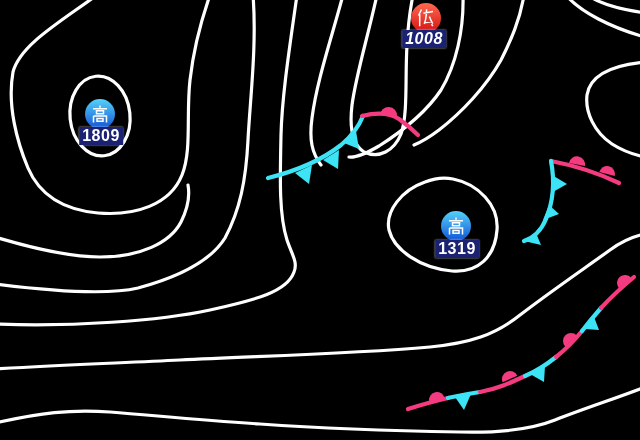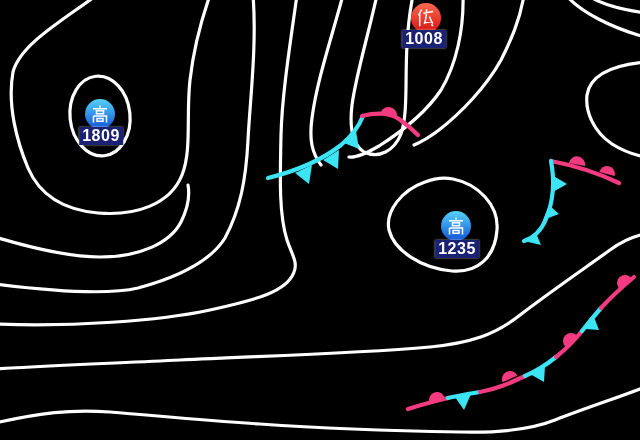--- a/index.html
+++ b/index.html
@@ -120,15 +120,15 @@
     </g>
     <g>
       <circle cx="456" cy="226" r="15" fill="url(#hiGrad)"></circle>
       <g transform="translate(456 226)" stroke="#fff" stroke-width="1.5" fill="none">
         <path d="M0,-8.5 V-6.2 M-7,-5.2 H7 M-3.5,-3.2 h7 v3 h-7 z M-6.5,2 V8.5 M-6.5,2 H6.5 V8.5 M-3,4.5 h6 v2.8 h-6 z"></path>
       </g>
     </g>
   </svg>
 
   <div class="plabel" style="left:101px;top:136px;">1809</div>
-  <div class="plabel" style="left:424px;top:39px;">1008</div>
-  <div class="plabel" style="left:457px;top:249px;">1235</div>
+  <div class="plabel" style="left:424px;top:39px;font-style:italic;">1008</div>
+  <div class="plabel" style="left:457px;top:249px;">1319</div>
 </div>
 
 </body></html>

